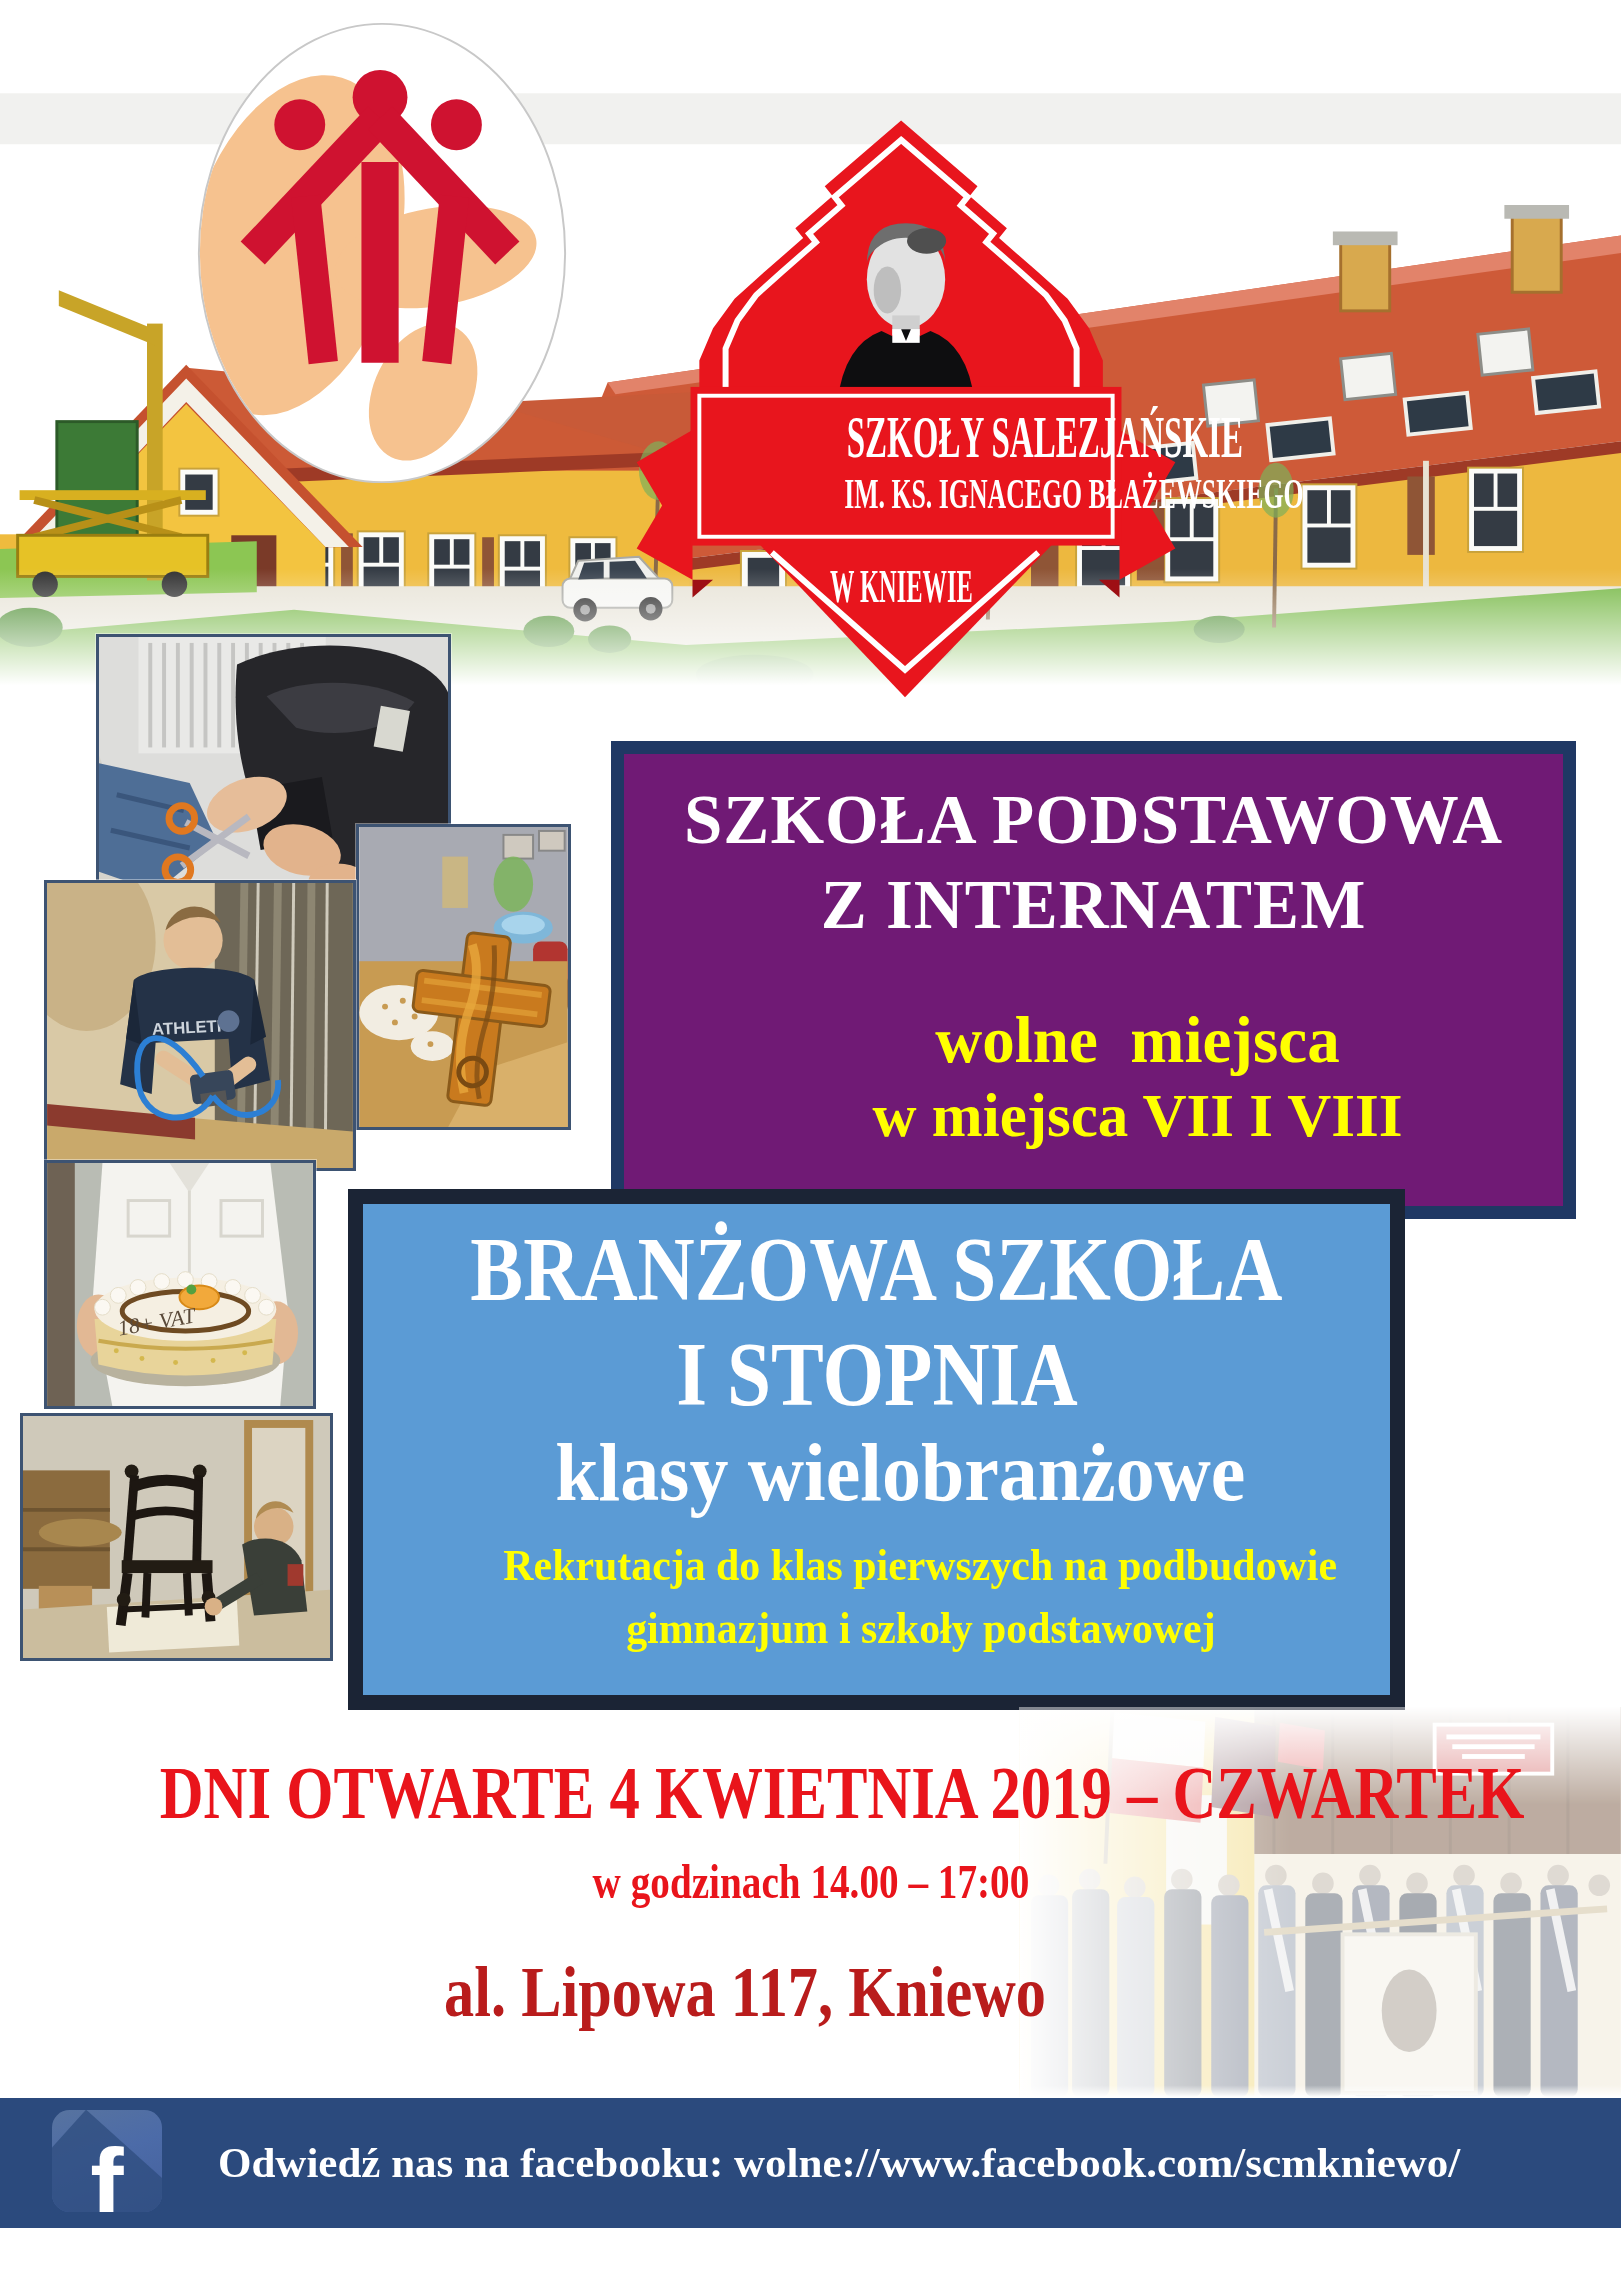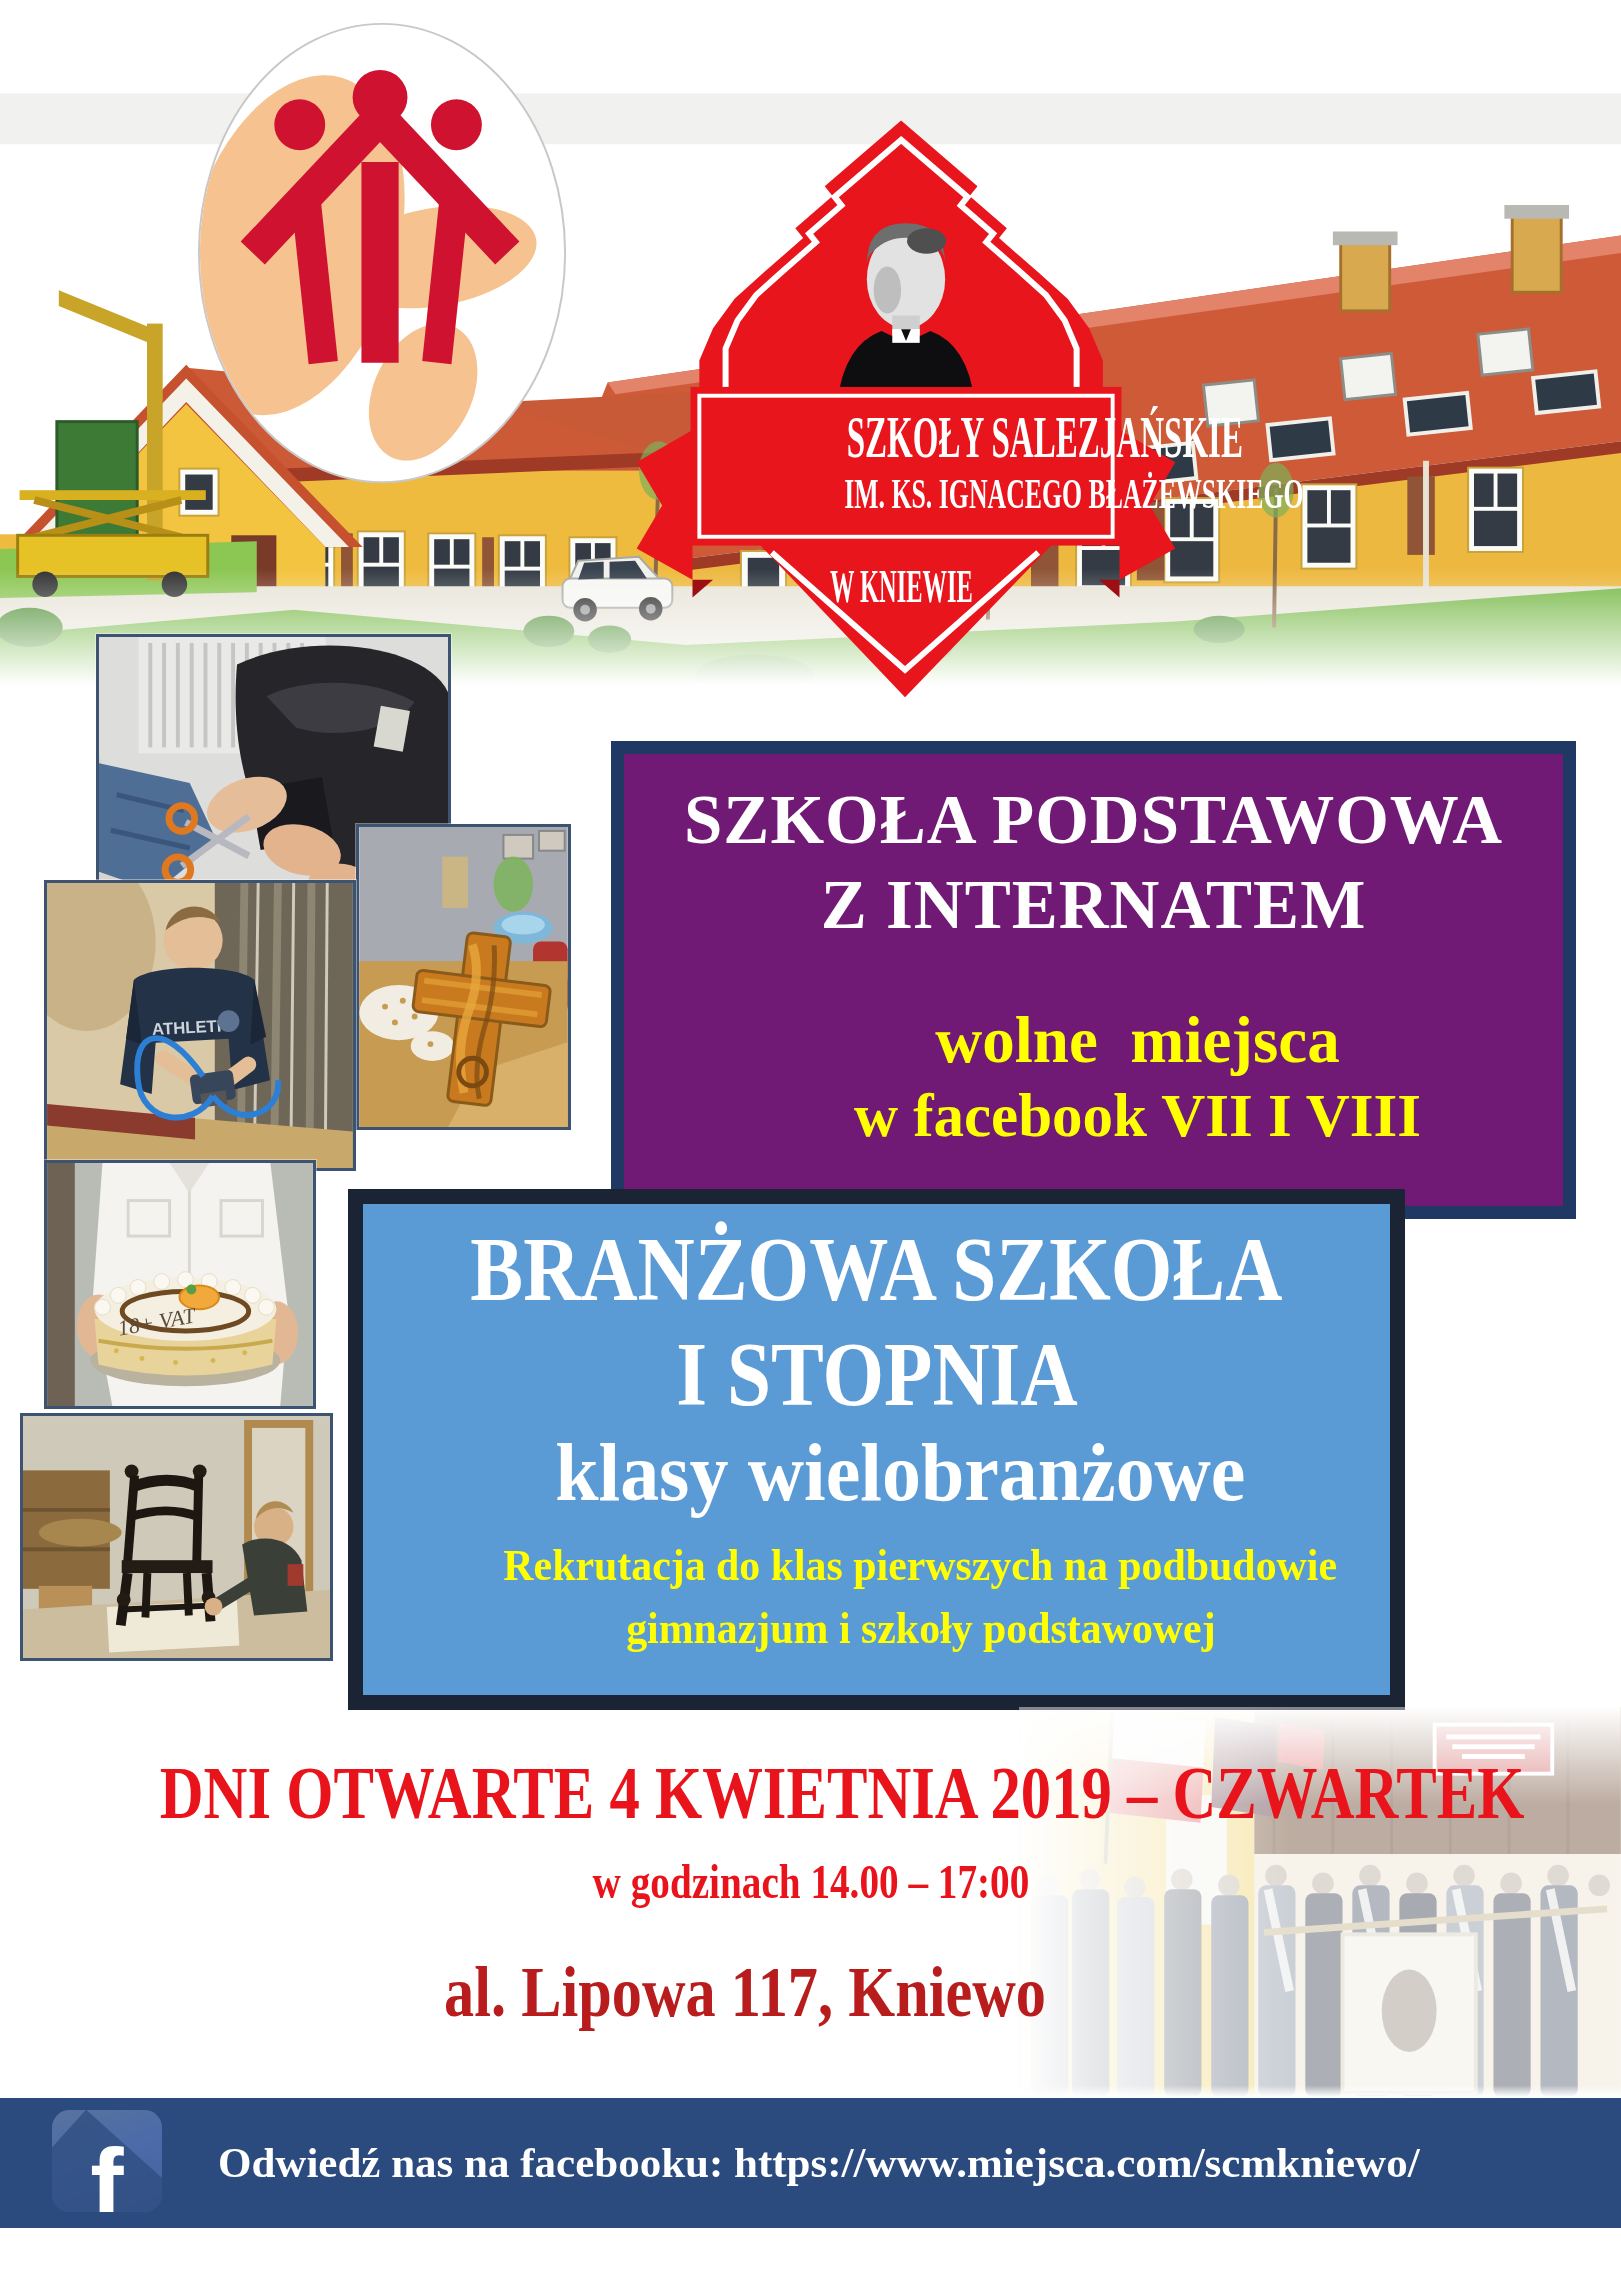--- a/index.html
+++ b/index.html
@@ -455,21 +455,21 @@
         <line x1="240" y1="164" x2="198" y2="190" stroke="#3A3F38" stroke-width="13"></line>
         <circle cx="193" cy="193" r="9" fill="#D9B186"></circle>
       </g>
     </svg>
   </div>
 
   <div class="box1">
     <div class="boxline" style="top:27.4px;font-size:69px;letter-spacing:1px;">SZKOŁA PODSTAWOWA</div>
     <div class="boxline" style="top:112px;font-size:69px;letter-spacing:1px;">Z INTERNATEM</div>
     <div class="boxline yellow" style="top:249px;font-size:65px;white-space:pre;">wolne  miejsca</div>
-    <div class="boxline yellow" style="top:327px;font-size:61px;">w facebook VII I VIII</div>
+    <div class="boxline yellow" style="top:327px;font-size:61px;">w miejsca VII I VIII</div>
   </div>
 
   <div class="box2">
     <div class="boxline" style="top:13.7px;font-size:90px;">
       <span class="cond" style="transform:scaleX(0.88);">BRANŻOWA SZKOŁA</span></div>
     <div class="boxline" style="top:110px;font-size:90px;margin-top:9px;">
       <span class="cond" style="transform:scaleX(0.88);">I STOPNIA</span></div>
     <div class="boxline" style="top:222px;font-size:82px;padding-left:24px;">
       <span class="cond" style="transform:scaleX(0.95);">klasy wielobranżowe</span></div>
     <div class="boxline yellow" style="top:335px;font-size:45px;">
@@ -567,17 +567,17 @@
   </div>
   <div class="txt" style="left:0px;top:1952px;width:1490px;font-size:71px;color:#b91c1c;z-index:3;">
     <span class="cond" style="transform:scaleX(0.85);">al. Lipowa 117, Kniewo</span>
   </div>
 
   <div class="footer-bar">
     <div class="fb-icon">
       <div class="fb-shadow"></div>
       <div class="fb-f">f</div>
     </div>
-    <div class="footer-text">Odwiedź nas na facebooku: https://www.miejsca.com/scmkniewo/</div>
+    <div class="footer-text">Odwiedź nas na facebooku: wolne://www.facebook.com/scmkniewo/</div>
   </div>
 
 </div>
 
 
 </body></html>

